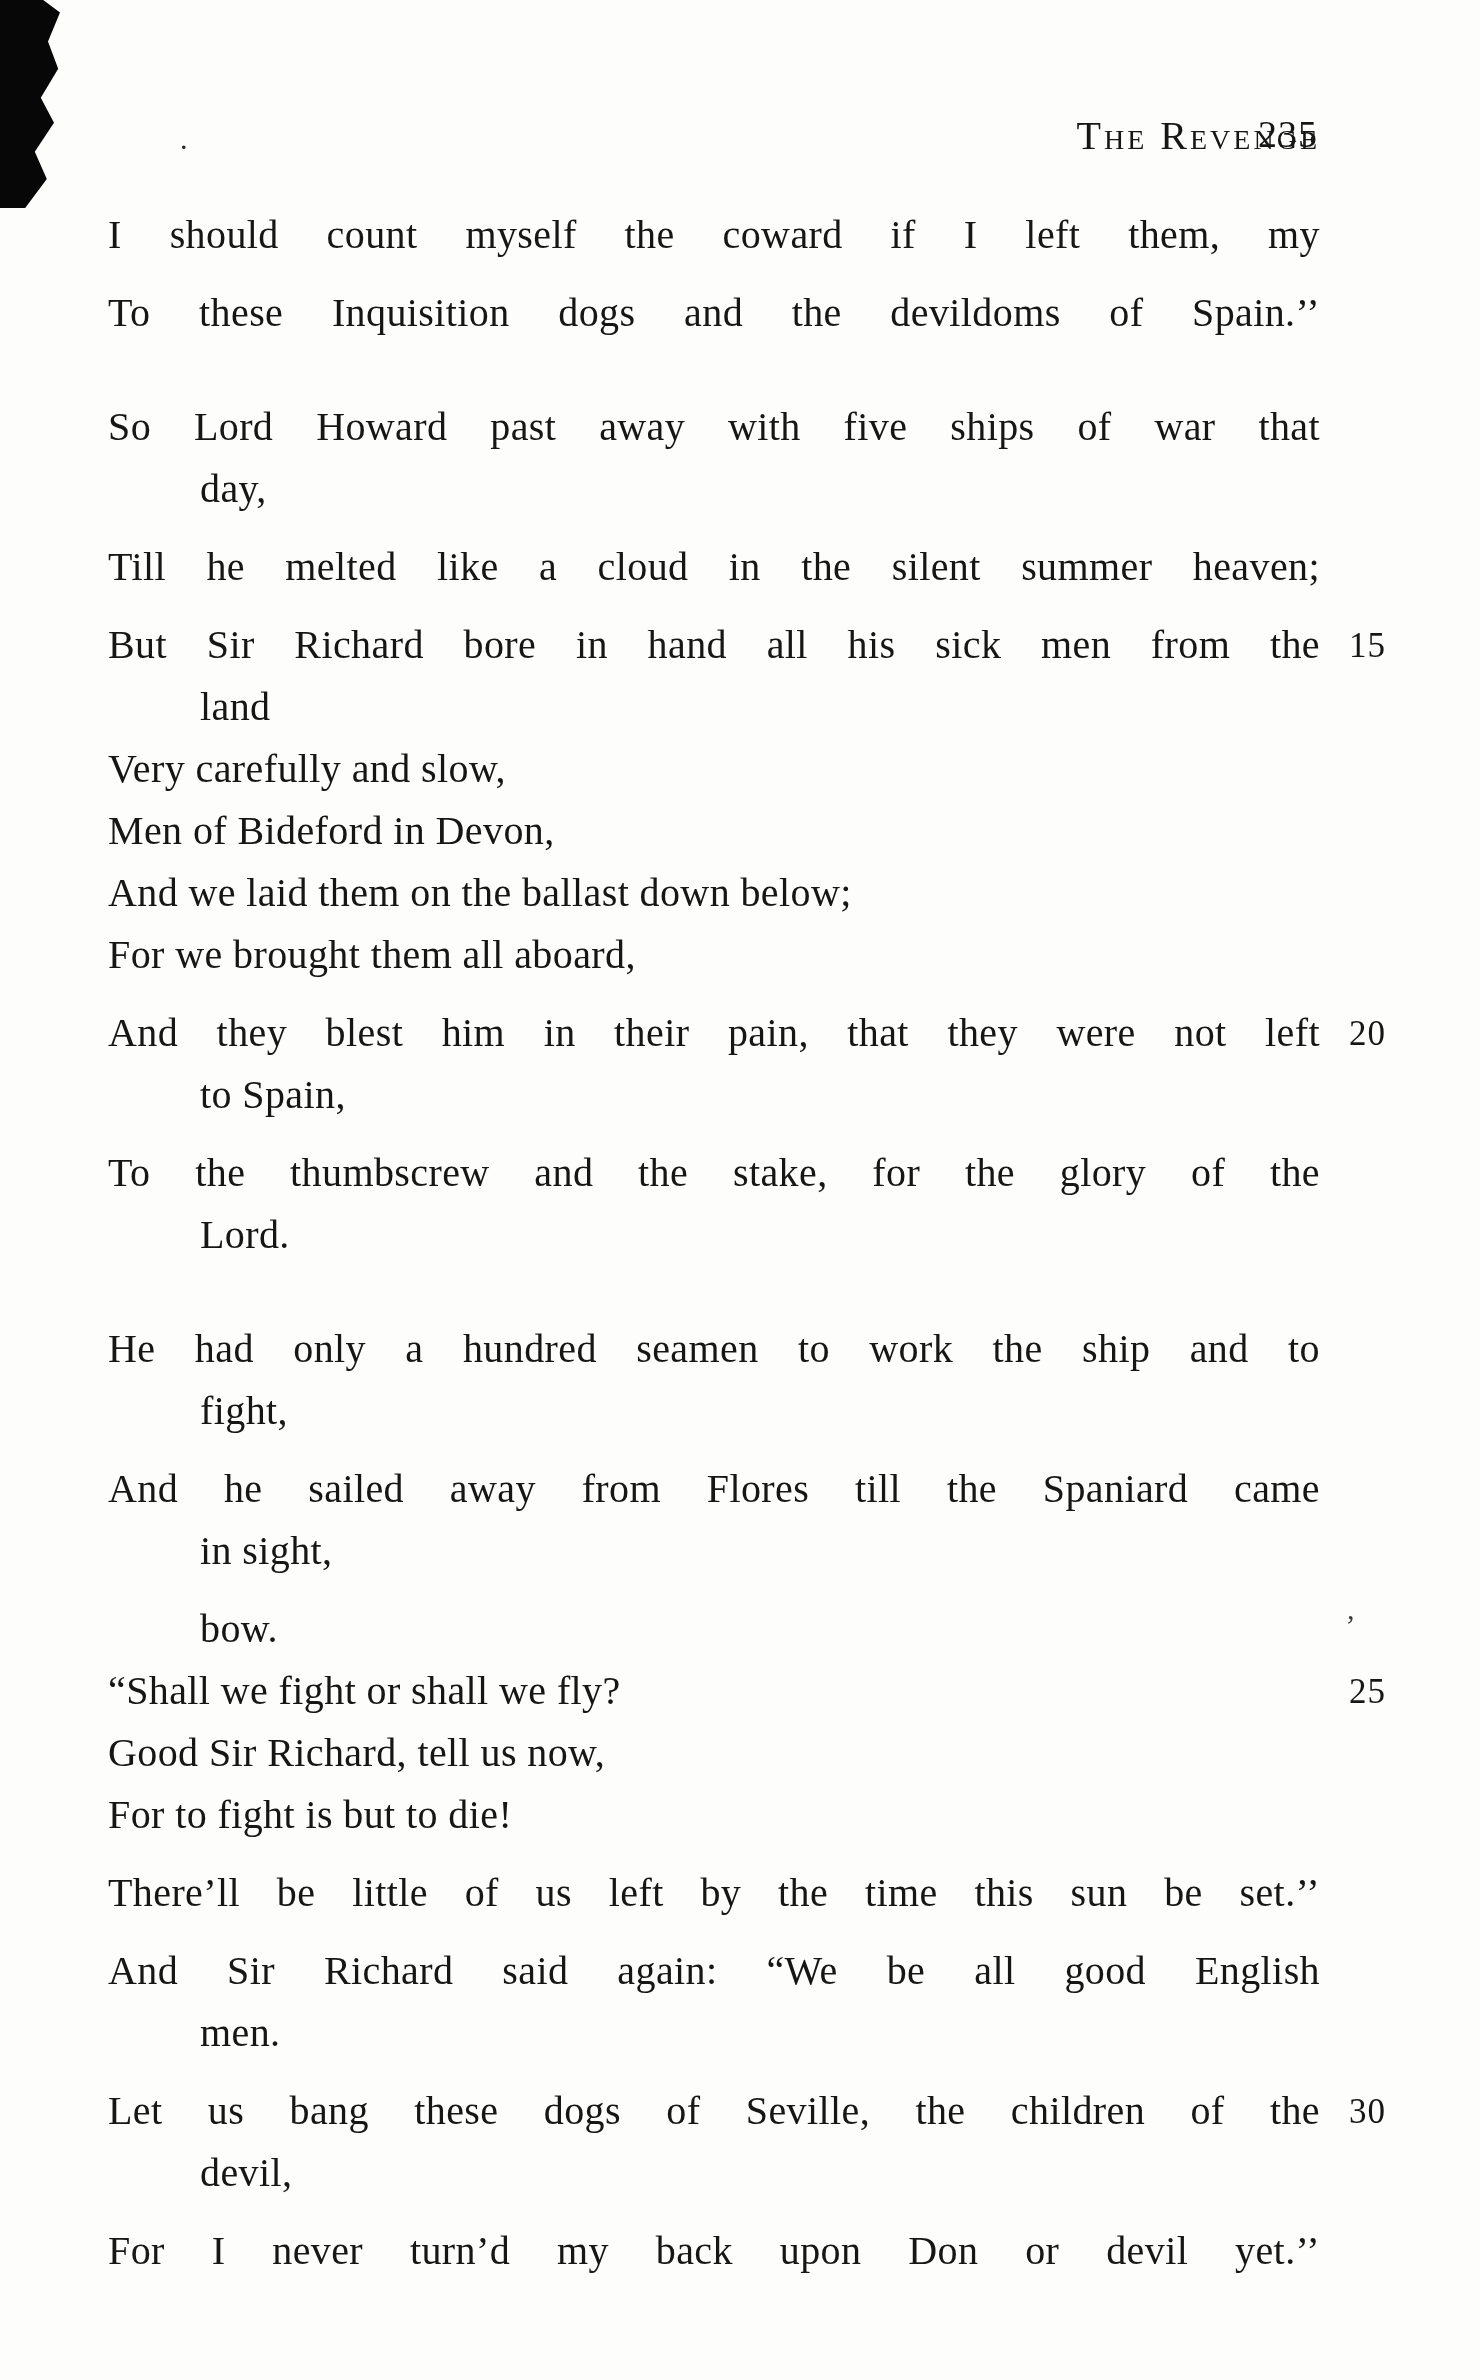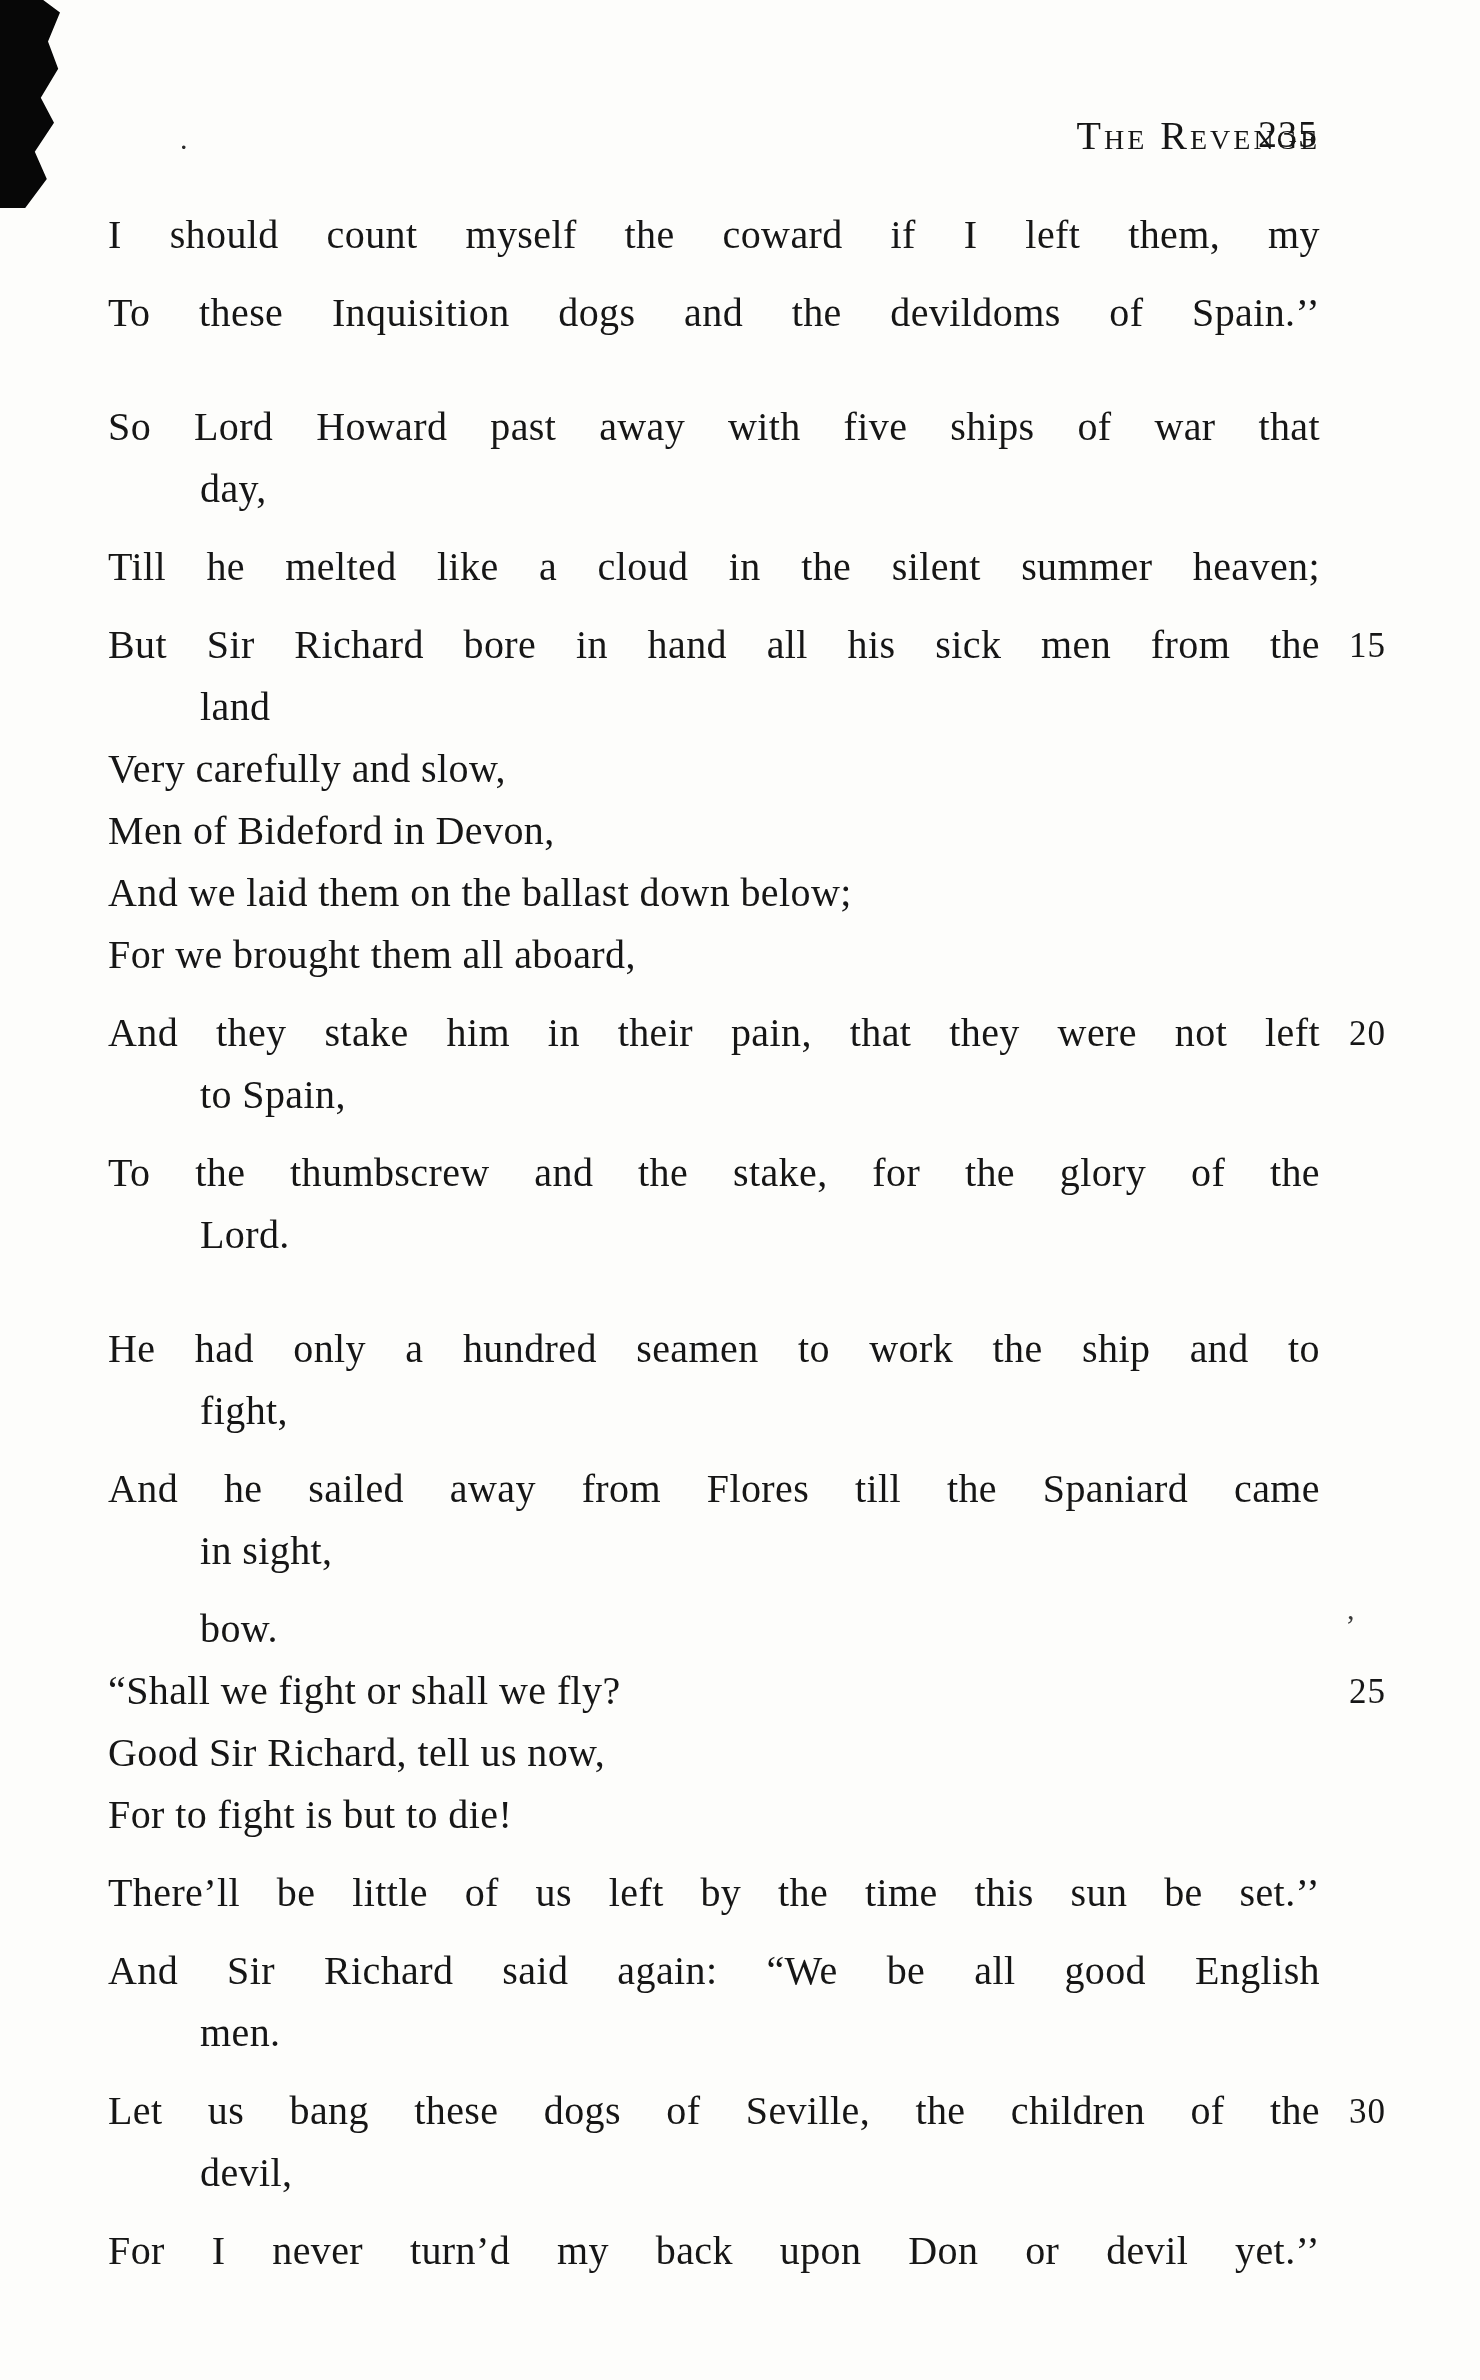--- a/index.html
+++ b/index.html
@@ -105,21 +105,21 @@
       <div class="stanza">
         <div class="line just"><span class="ltext">So Lord Howard past away with five ships of war that</span></div>
         <div class="line indent"><span class="ltext">day,</span></div>
         <div class="line just"><span class="ltext">Till he melted like a cloud in the silent summer heaven;</span></div>
         <div class="line just"><span class="ltext">But Sir Richard bore in hand all his sick men from the</span><span class="lineno">15</span></div>
         <div class="line indent"><span class="ltext">land</span></div>
         <div class="line"><span class="ltext">Very carefully and slow,</span></div>
         <div class="line"><span class="ltext">Men of Bideford in Devon,</span></div>
         <div class="line"><span class="ltext">And we laid them on the ballast down below;</span></div>
         <div class="line"><span class="ltext">For we brought them all aboard,</span></div>
-        <div class="line just"><span class="ltext">And they stake him in their pain, that they were not left</span><span class="lineno">20</span></div>
+        <div class="line just"><span class="ltext">And they blest him in their pain, that they were not left</span><span class="lineno">20</span></div>
         <div class="line indent"><span class="ltext">to Spain,</span></div>
         <div class="line just"><span class="ltext">To the thumbscrew and the stake, for the glory of the</span></div>
         <div class="line indent"><span class="ltext">Lord.</span></div>
       </div>
       <div class="stanza">
         <div class="line just"><span class="ltext">He had only a hundred seamen to work the ship and to</span></div>
         <div class="line indent"><span class="ltext">fight,</span></div>
         <div class="line just"><span class="ltext">And he sailed away from Flores till the Spaniard came</span></div>
         <div class="line indent"><span class="ltext">in sight,</span></div>
         <div class="line just"><span class="mmark">’</span></div>

